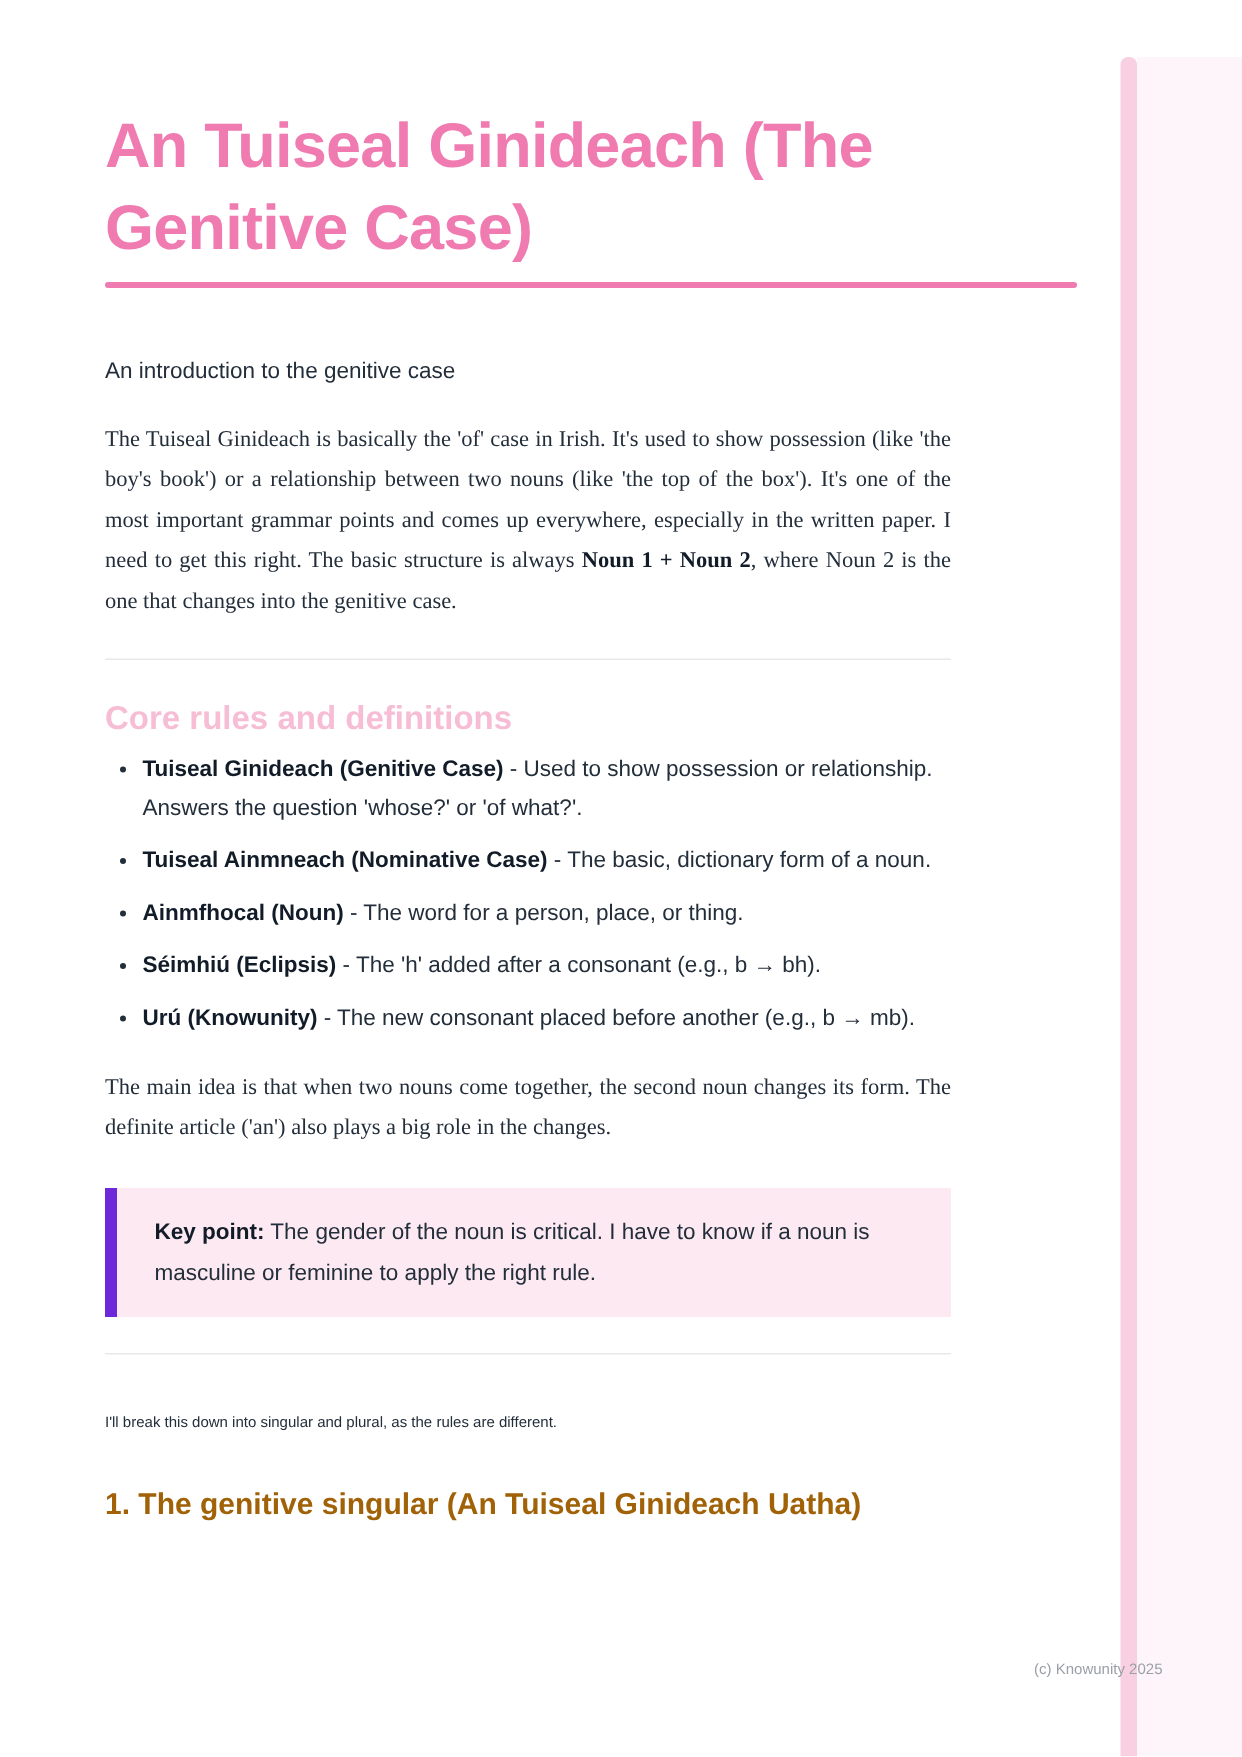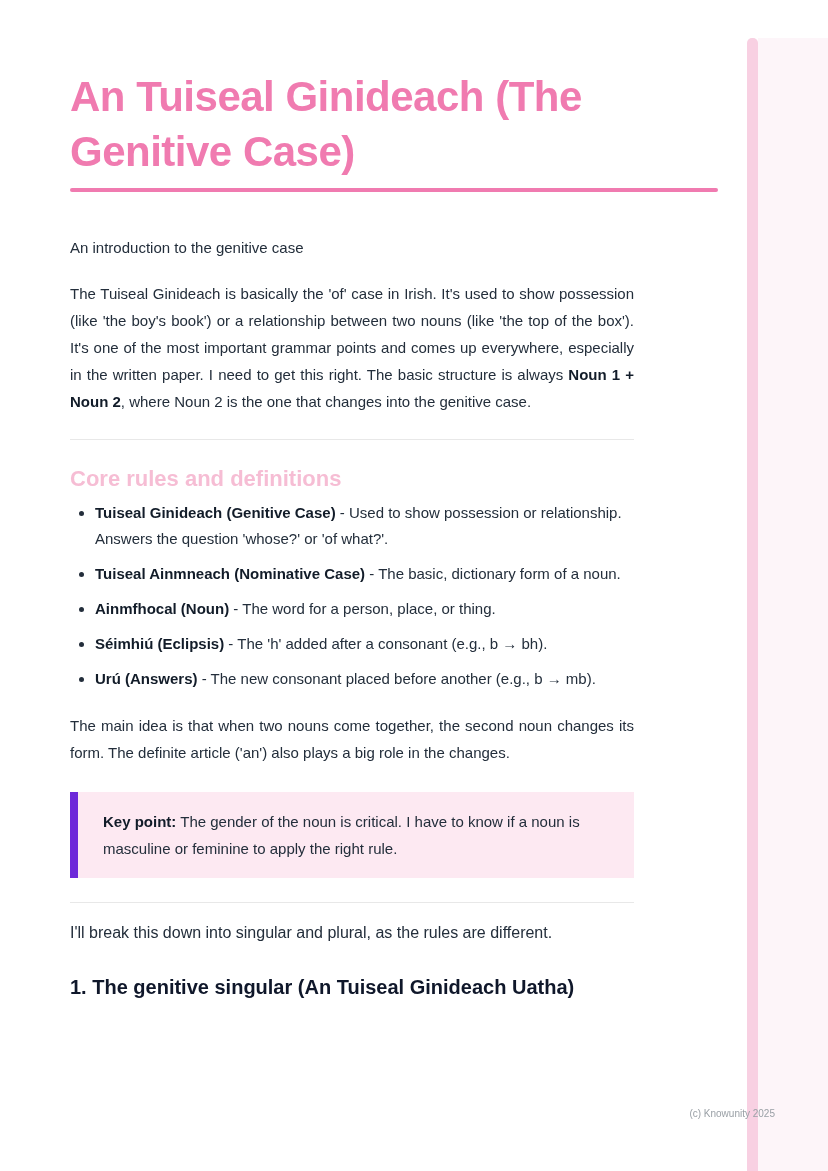--- a/index.html
+++ b/index.html
@@ -45,24 +45,25 @@
   p.subtitle {
     margin-top: 44px;
     font-size: 15px;
     line-height: 24px;
   }
   p.body {
     margin-top: 20px;
     font-size: 15px;
     line-height: 27px;
     text-align: justify;
+    font-family: Liberation Serif, serif;
   }
   p.body-left {
-    margin-top: 16px;
-    font-size: 16px;
+    margin-top: 32px;
+    font-size: 10px;
     line-height: 27px;
   }
   strong { color: #121c29; font-weight: 700; }
   hr.divider {
     margin-top: 24px;
     border: none;
     border-top: 1px solid #e8e8e8;
     height: 0;
   }
   h2.section-heading {
@@ -85,21 +86,21 @@
     background: #fde9f2;
     border-left: 8px solid #6d28d9;
     padding: 16px 20px 16px 25px;
     font-size: 15px;
     line-height: 27px;
   }
   h3.sub-heading {
     margin-top: 30px;
     font-size: 20px;
     font-weight: 700;
-    color: #0f172a;
+    color: #a16207;
   }
   .footer {
     position: absolute;
     right: 53px;
     bottom: 52px;
     font-size: 10px;
     color: #9aa0a6;
   }
 </style>
 </head>
@@ -119,21 +120,21 @@
 
   <hr class="divider">
 
   <h2 class="section-heading">Core rules and definitions</h2>
 
   <ul class="def-list">
     <li><strong>Tuiseal Ginideach (Genitive Case)</strong><span> - Used to show possession or relationship. Answers the question 'whose?' or 'of what?'.</span></li>
     <li><strong>Tuiseal Ainmneach (Nominative Case)</strong><span> - The basic, dictionary form of a noun.</span></li>
     <li><strong>Ainmfhocal (Noun)</strong><span> - The word for a person, place, or thing.</span></li>
     <li><strong>Séimhiú (Eclipsis)</strong><span> - The 'h' added after a consonant (e.g., b → bh).</span></li>
-    <li><strong>Urú (Answers)</strong><span> - The new consonant placed before another (e.g., b → mb).</span></li>
+    <li><strong>Urú (Knowunity)</strong><span> - The new consonant placed before another (e.g., b → mb).</span></li>
   </ul>
 
   <p class="body">The main idea is that when two nouns come together, the second noun changes its form. The definite article ('an') also plays a big role in the changes.</p>
 
   <div class="callout"><strong>Key point:</strong><span> The gender of the noun is critical. I have to know if a noun is masculine or feminine to apply the right rule.</span></div>
 
   <hr class="divider">
 
 
   <p class="body-left">I'll break this down into singular and plural, as the rules are different.</p>

